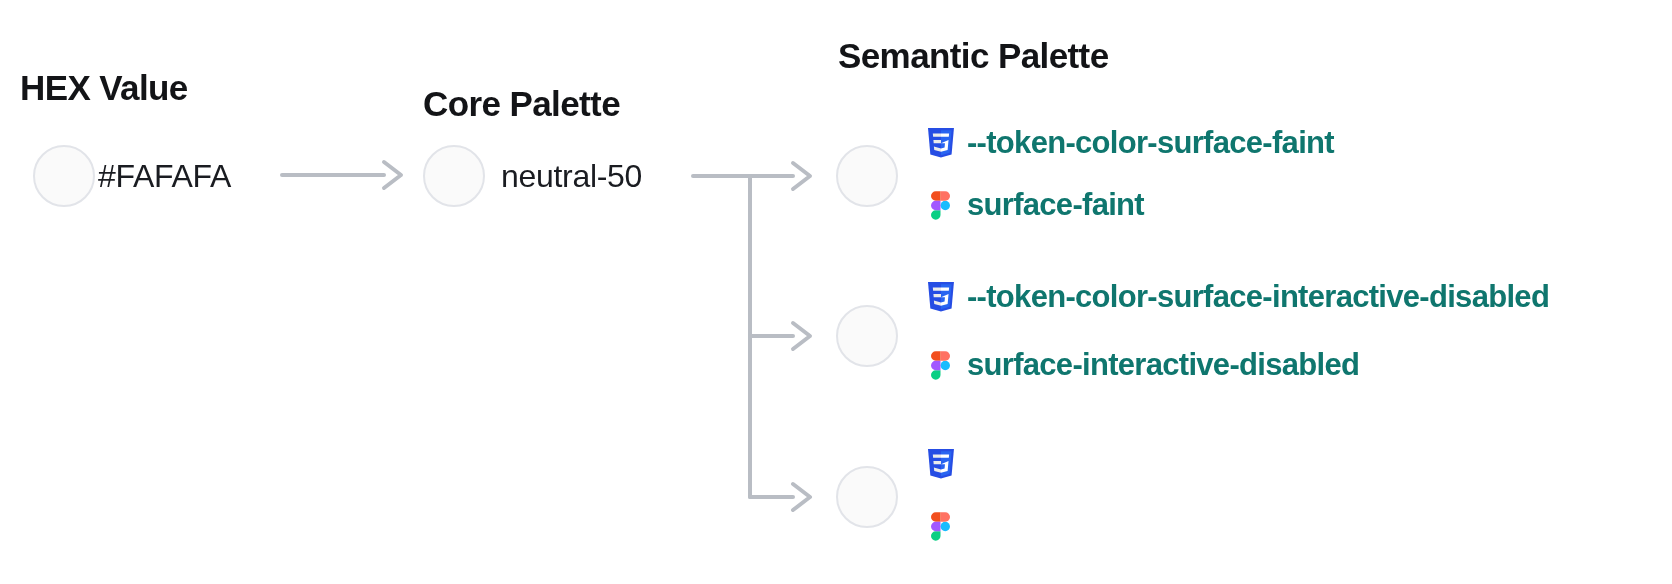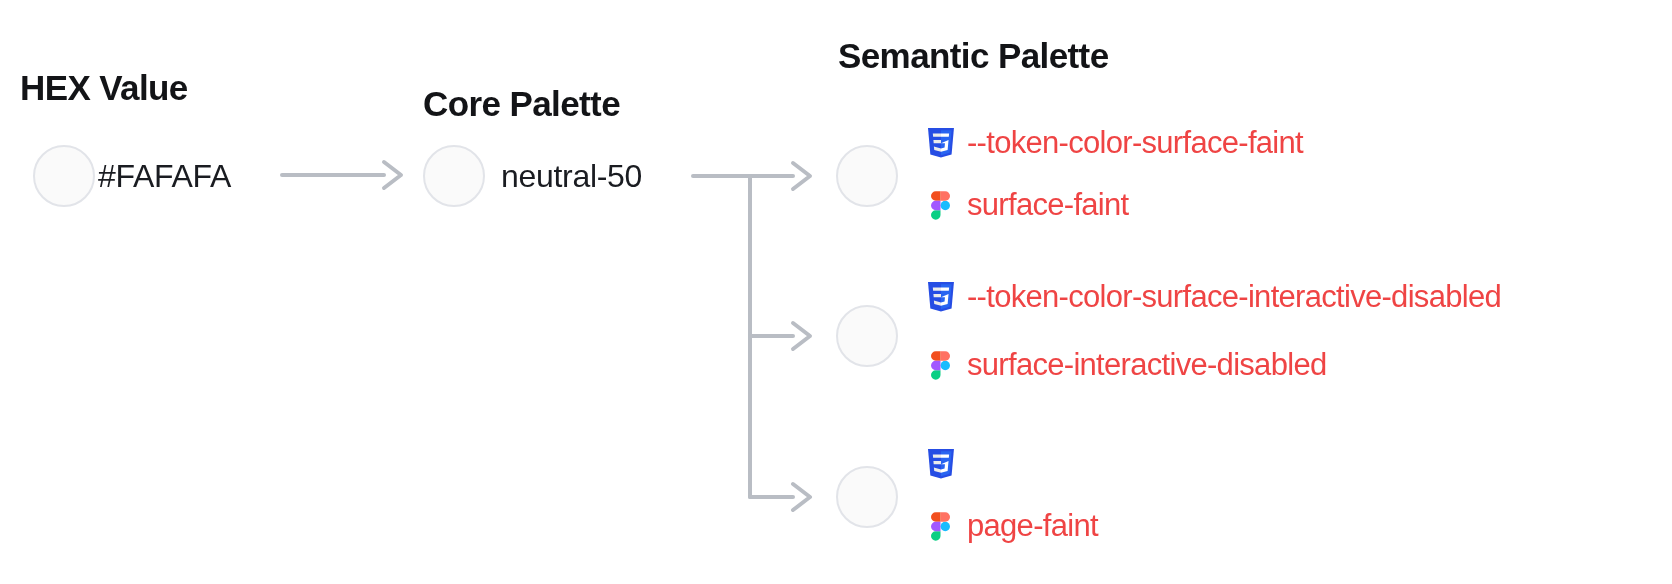--- a/index.html
+++ b/index.html
@@ -36,23 +36,23 @@
     white-space:nowrap;
   }
   .plain-label{
     font-size:32px;
     font-weight:400;
     letter-spacing:-0.3px;
     color:#1a1c21;
   }
   .token-label{
     font-size:31px;
-    font-weight:400;
+    font-weight:700;
     letter-spacing:-0.7px;
-    color:#ef4444;
+    color:#0f766e;
   }
   .icon-slot{
     width:27px;
     display:flex;
     align-items:center;
     justify-content:center;
     margin-right:13px;
     flex:0 0 27px;
   }
   .connector-layer{
@@ -161,16 +161,15 @@
   <div class="value-line" style="left:927px;top:505px;">
     <span class="icon-slot">
       <svg width="19" height="29" viewBox="0 0 38 57">
         <path fill="#1abcfe" d="M19 28.5a9.5 9.5 0 1 1 19 0 9.5 9.5 0 0 1-19 0z"></path>
         <path fill="#0acf83" d="M0 47.5A9.5 9.5 0 0 1 9.5 38H19v9.5a9.5 9.5 0 1 1-19 0z"></path>
         <path fill="#ff7262" d="M19 0v19h9.5a9.5 9.5 0 1 0 0-19H19z"></path>
         <path fill="#f24e1e" d="M0 9.5A9.5 9.5 0 0 0 9.5 19H19V0H9.5A9.5 9.5 0 0 0 0 9.5z"></path>
         <path fill="#a259ff" d="M0 28.5A9.5 9.5 0 0 0 9.5 38H19V19H9.5A9.5 9.5 0 0 0 0 28.5z"></path>
       </svg>
     </span>
-    <span class="token-label">page-faint</span>
   </div>
 
 </div>
 
 </body></html>

